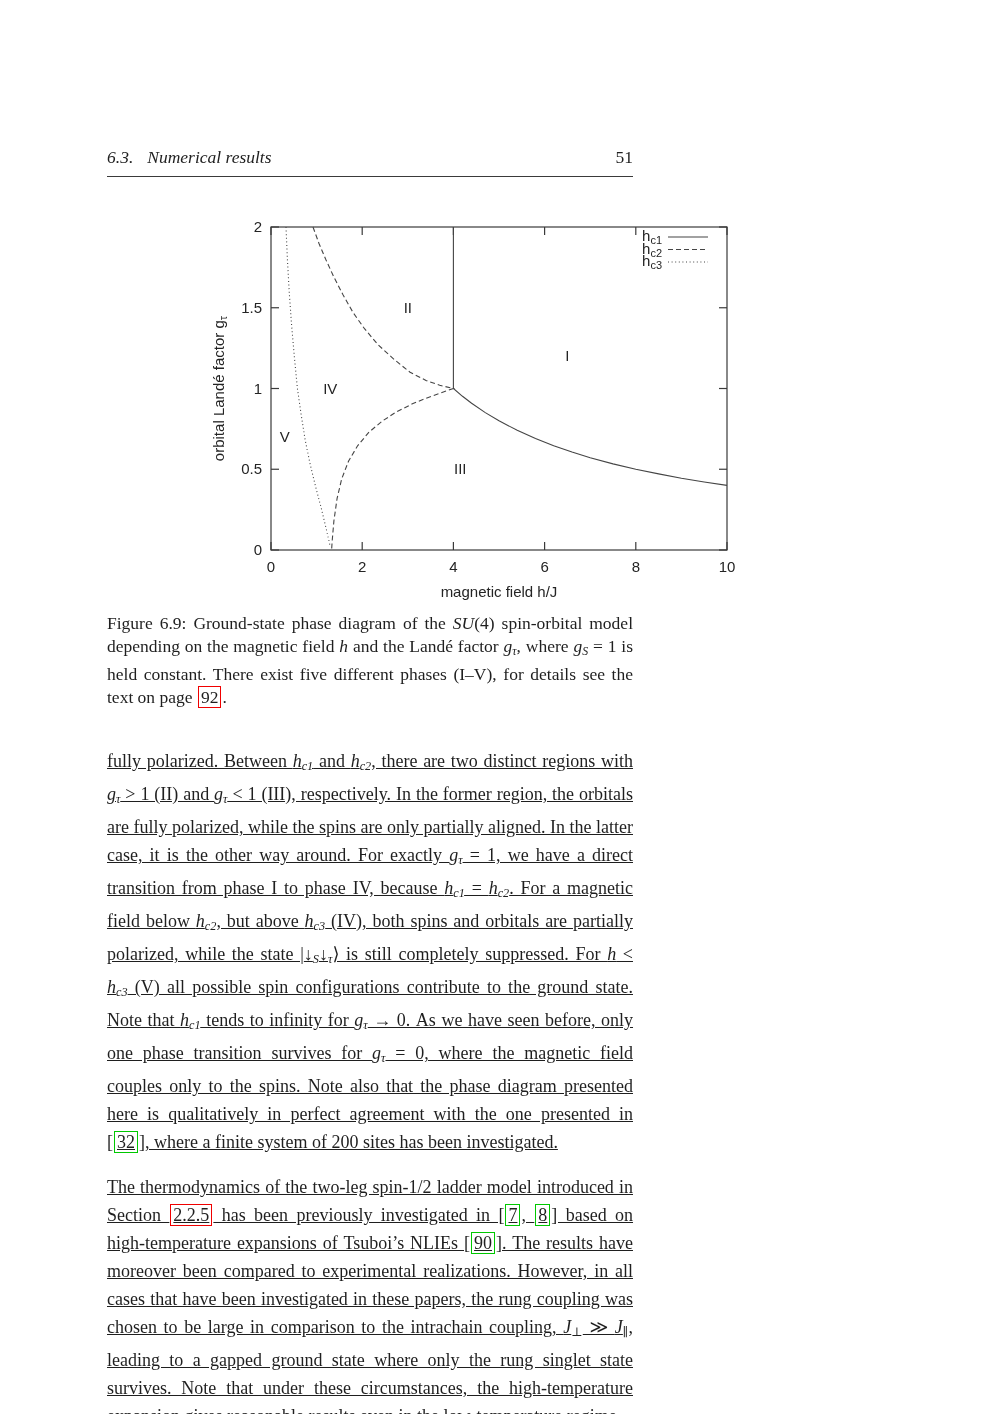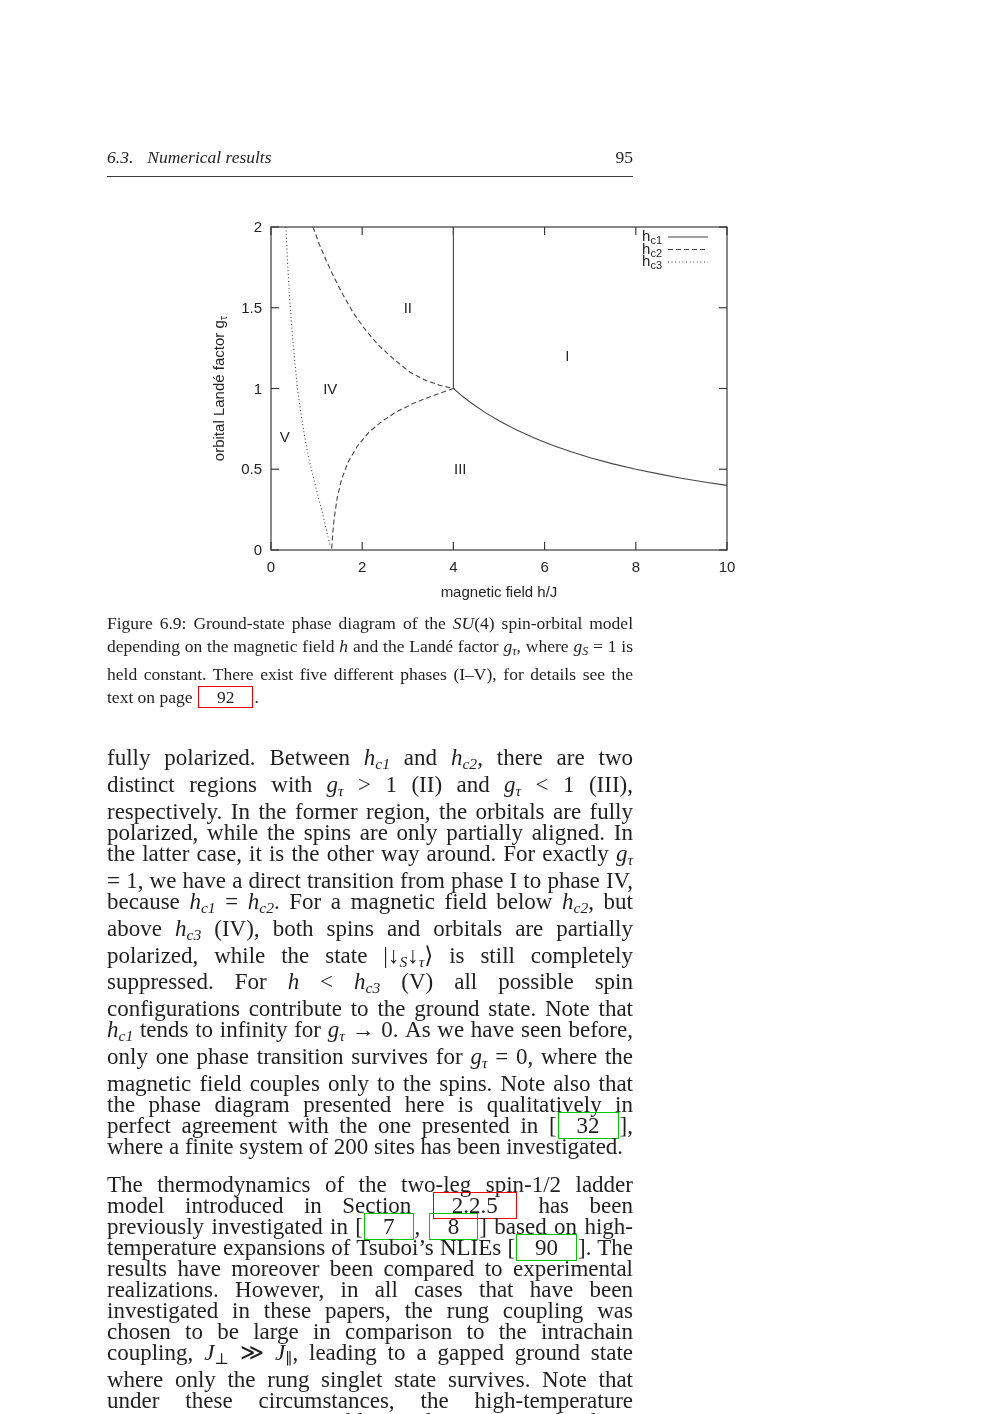--- a/index.html
+++ b/index.html
@@ -24,40 +24,40 @@
   #chart .legendsub,#chart .axsub{font-size:11px;}
   .frame{fill:none;stroke:#3a3a3a;stroke-width:1.2;}
   .tick{stroke:#3a3a3a;stroke-width:1.2;}
   .ln{fill:none;stroke:#454545;stroke-width:1.1;}
   .dashed{stroke-dasharray:5 3;}
   .dotted{stroke-dasharray:1 2.6;}
 
   figcaption{margin-top:4px;font-size:17.5px;line-height:23px;text-align:justify;}
 
   
-  .para{font-size:23px;line-height:21px;text-align:justify;margin:0;}
+  .para{font-size:18px;line-height:28px;text-align:justify;margin:0;text-decoration:underline;}
   #para1{margin-top:38px;}
   #para2{margin-top:17px;}
   .subhead{margin:33px 0 0 0;font-size:20.5px;font-weight:bold;}
   .subhead .num{margin-right:22px;}
 
   .it{font-style:italic;}
   .msub{font-style:italic;font-size:68%;vertical-align:-0.25em;}
-  .refbox,.citebox{border:1px solid;padding:0 18px;margin:16px 1px;}
+  .refbox,.citebox{border:1px solid;padding:0 2px;margin:16px 1px;}
 </style>
 </head>
 <body>
 
 <div class="page">
 
   <div class="hdr">
     <span class="sec">
       <span class="secnum">6.3.</span><span>Numerical results</span>
     </span>
-    <span class="pagenum">95</span>
+    <span class="pagenum">51</span>
   </div>
 
   <figure>
     <svg id="chart" width="560" height="398" viewBox="0 0 560 398">
         <rect x="61" y="17" width="456" height="323" class="frame"></rect>
         <g>
           <line x1="61" y1="340" x2="61" y2="332" class="tick"></line>
           <line x1="61" y1="17" x2="61" y2="25" class="tick"></line>
           <text x="61" y="362" text-anchor="middle">0</text>
           <line x1="152.2" y1="340" x2="152.2" y2="332" class="tick"></line>

